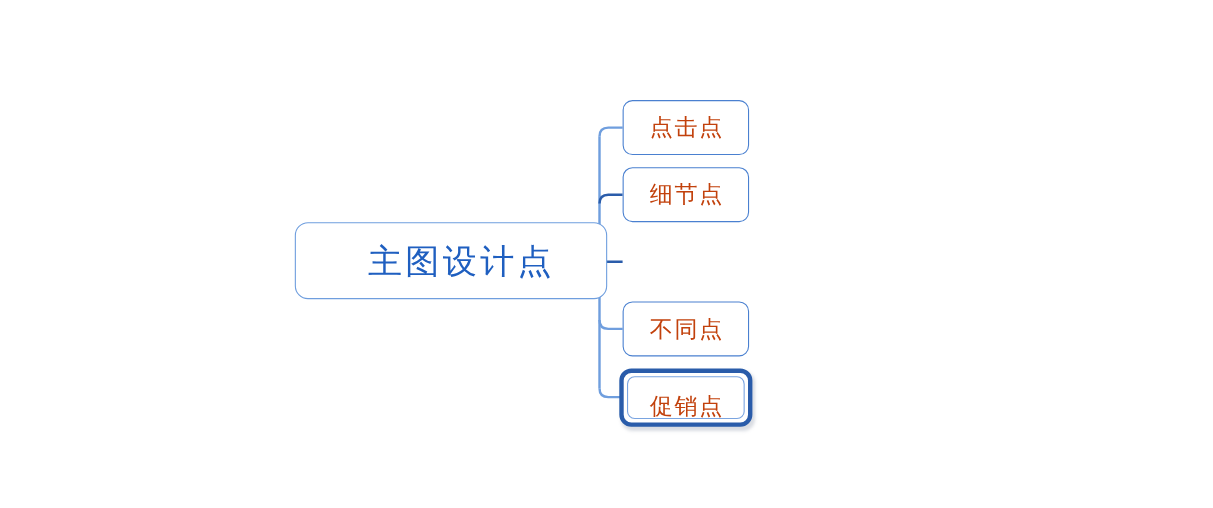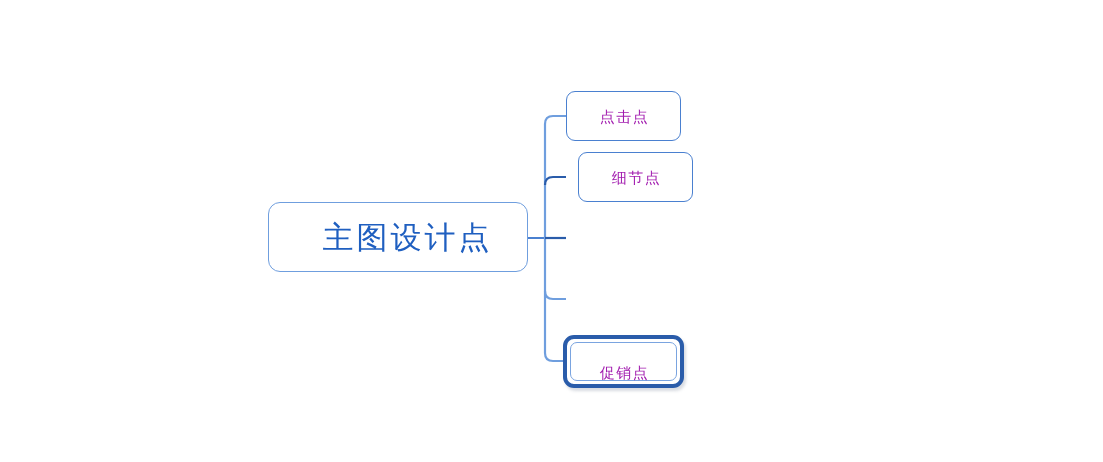--- a/index.html
+++ b/index.html
@@ -29,21 +29,21 @@
     width: 1103px;
     height: 462px;
     pointer-events: none;
   }
 
   
   .root-node {
     position: absolute;
     left: 268px;
     top: 202px;
-    width: 260px;
+    width: 284px;
     height: 70px;
     box-sizing: border-box;
     border: 1.4px solid #6f9ede;
     border-radius: 12px;
     background: #ffffff;
     display: flex;
     align-items: center;
     justify-content: center;
     padding-left: 16px;
   }
@@ -65,24 +65,24 @@
     height: 50px;
     box-sizing: border-box;
     border: 1.5px solid #4a80d0;
     border-radius: 9px;
     background: #ffffff;
     display: flex;
     align-items: center;
     justify-content: center;
   }
   .child-label {
-    font-family: Liberation Sans, sans-serif;
-    font-size: 15px;
+    font-family: Liberation Serif, serif;
+    font-size: 21px;
     line-height: 1;
-    color: #a21caf;
+    color: #c2410c;
     letter-spacing: 1.5px;
     white-space: nowrap;
     padding-left: 2px;
   }
 
   
   .child-node.selected-outer {
     left: 563px;
     width: 121px;
     height: 53px;
@@ -126,25 +126,28 @@
   </svg>
 
   <div class="root-node">
     <span class="root-label">主图设计点</span>
   </div>
 
   <div class="child-node" style="top:91px;">
     <span class="child-label">点击点</span>
   </div>
 
-  <div class="child-node" style="top:152px;margin-left:12px;">
+  <div class="child-node" style="top:152px;">
     <span class="child-label">细节点</span>
   </div>
 
 
+  <div class="child-node" style="top:274px;">
+    <span class="child-label">不同点</span>
+  </div>
 
   <div class="child-node selected-outer" style="top:335px;">
     <div class="inner-frame">
       <span class="child-label">促销点</span>
     </div>
   </div>
 
 </div>
 
 </body></html>

